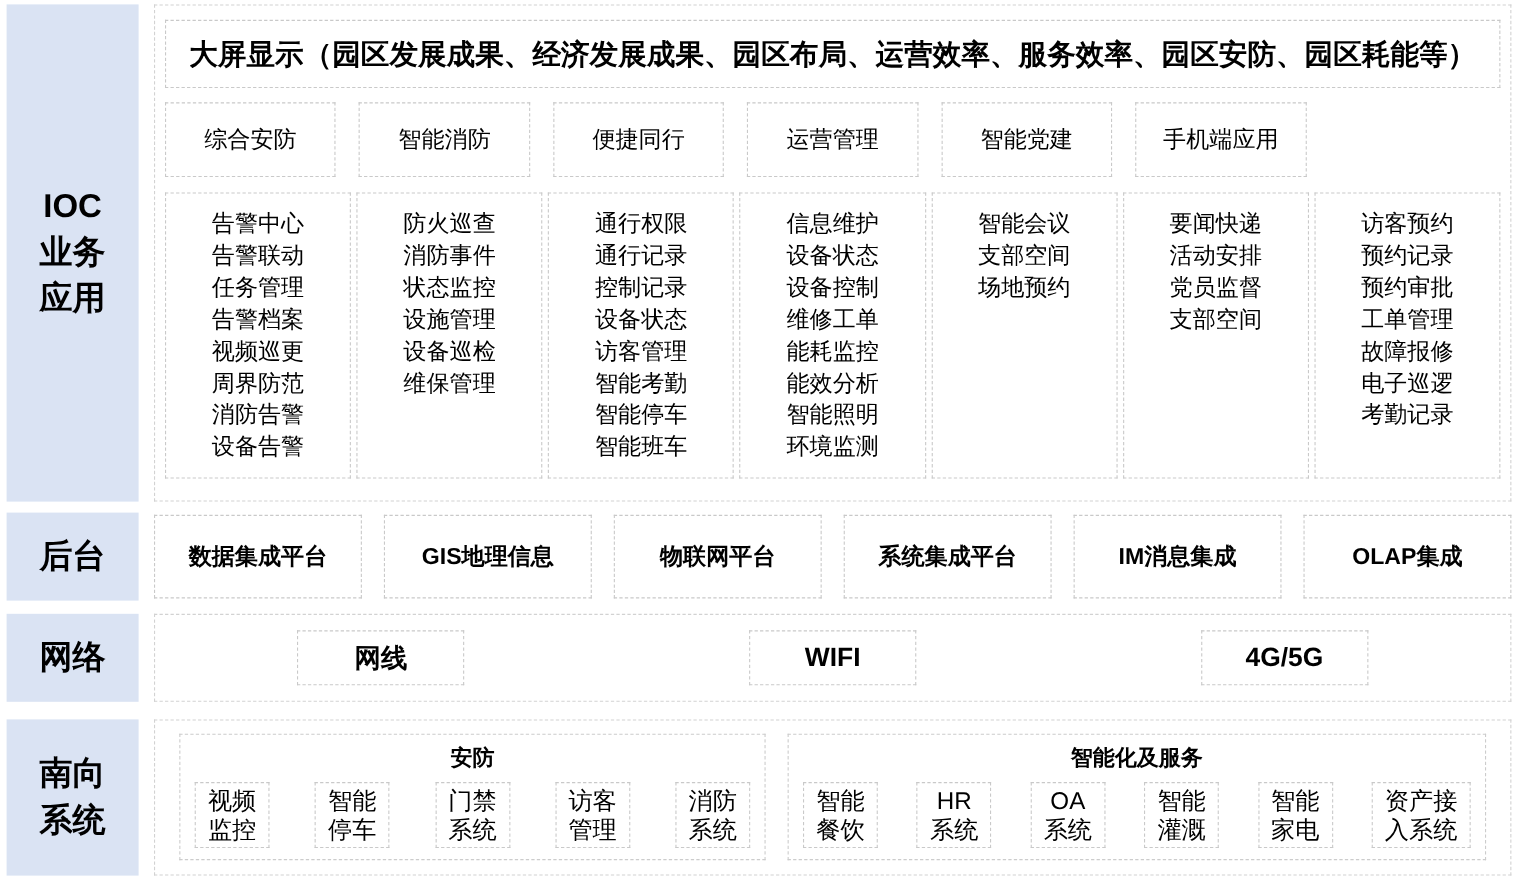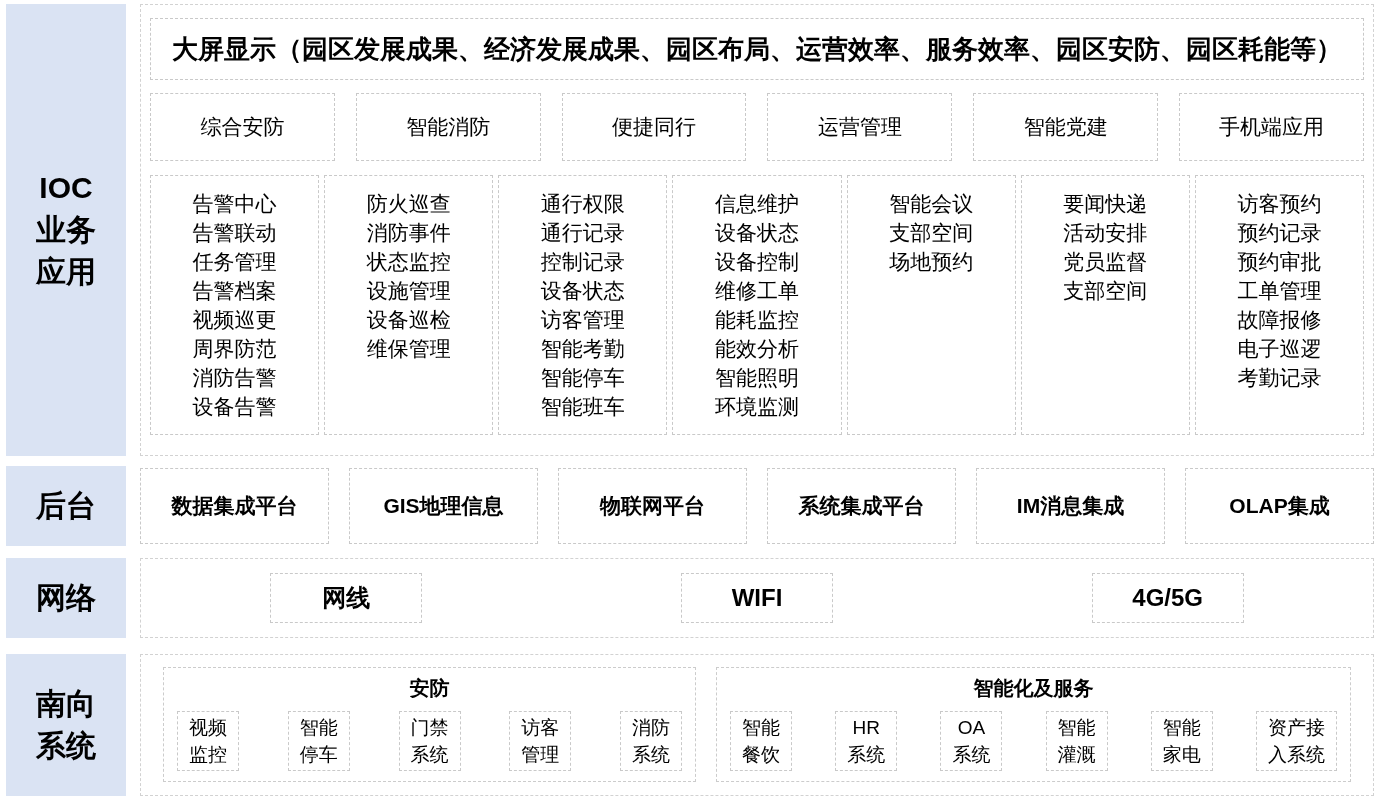--- a/index.html
+++ b/index.html
@@ -24,21 +24,21 @@
   .band-content { flex:1; margin-left:14px; }
   .outer-dashed { border:1px dashed #d2d2d2; }
 
   
   .ioc-content { padding:13px 9px 18px; display:flex; flex-direction:column; }
   .title-box {
     height:62px; border:1px dashed #c9c9c9;
     display:flex; align-items:center; justify-content:center;
     font-weight:bold; font-size:26px;
   }
-  .cat-grid  { margin-top:13px; height:68px; display:grid; grid-template-columns:repeat(6,1fr); gap:21px; }
+  .cat-grid  { margin-top:13px; height:68px; display:grid; grid-template-columns:repeat(7,1fr); gap:21px; }
   .cat-box   { border:1px dashed #c9c9c9; display:flex; align-items:center; justify-content:center; font-size:21px; }
   .list-grid { margin-top:14px; height:260px; display:grid; grid-template-columns:repeat(7,1fr); gap:5px; }
   .list-box  { border:1px dashed #c9c9c9; padding-top:13px; text-align:center; }
   .list-item { font-size:21px; line-height:29px; }
 
   
   .backend-grid { flex:1; margin-left:14px; display:grid; grid-template-columns:repeat(6,1fr); gap:20px; padding:2px 0; }
   .backend-box  { border:1px dashed #c9c9c9; display:flex; align-items:center; justify-content:center; font-weight:bold; font-size:21px; }
 
   
@@ -51,21 +51,21 @@
 
   
   .south-content { display:flex; gap:20px; padding:12px 22px 13px; }
   .group-box { border:1px dashed #cccccc; padding:7px 13px 11px; display:flex; flex-direction:column; }
   .group-security { width:533px; flex:none; }
   .group-services { flex:1; }
   .group-title { text-align:center; font-weight:bold; font-size:20px; }
   .systems-row { display:flex; justify-content:space-between; margin-top:9px; flex:1; }
   .sys-box {
     border:1px dashed #c9c9c9; text-align:center;
-    font-size:19px; line-height:27px; padding:2px 11px;
+    font-size:22px; line-height:27px; padding:2px 11px;
     display:flex; flex-direction:column; justify-content:center;
   }
 </style>
 </head>
 <body>
 
 <div class="page">
 
   <section class="band band-ioc">
     <aside class="side-label">

